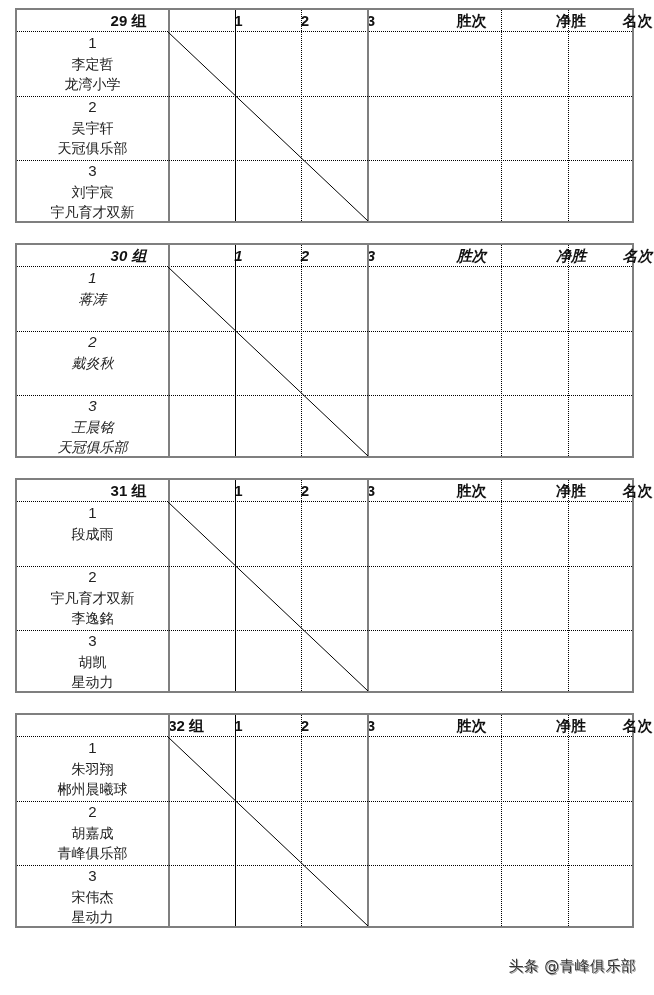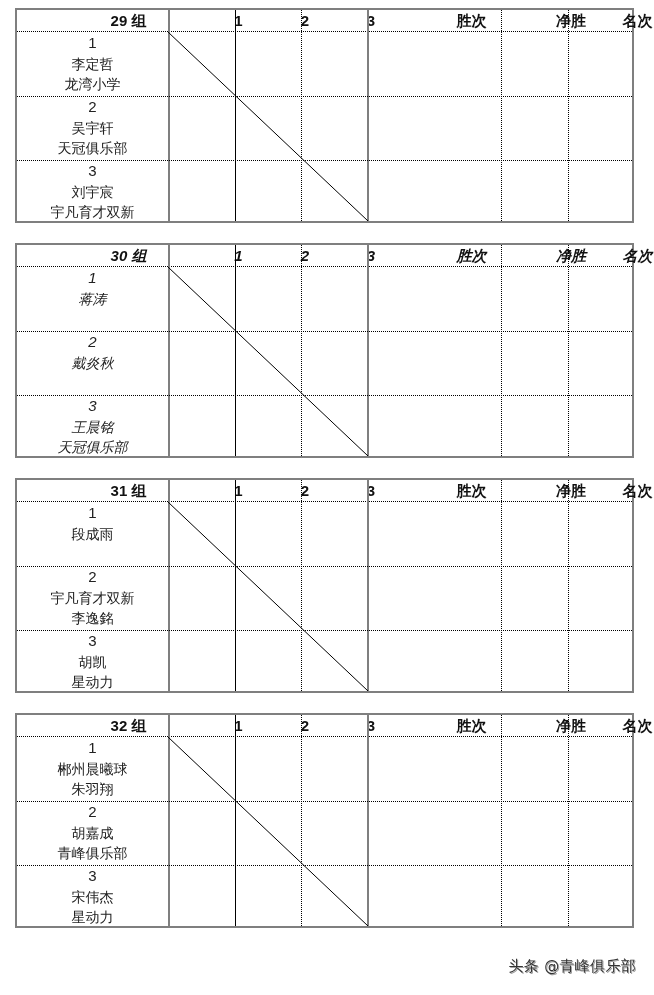--- a/index.html
+++ b/index.html
@@ -134,40 +134,40 @@
     <div>胡凯</div>
     <div>星动力</div>
   </div>
   <svg class="diag" viewBox="0 0 200 189" preserveAspectRatio="none">
     <line x1="0" y1="0" x2="200" y2="189" stroke="#000" stroke-width="1"></line>
   </svg>
 </div>
 
 <div class="group-table" style="top:713px;">
   <div class="hdr">
-    <div class="hcell" style="left:0;width:151px;">32  组</div>
+    <div class="hcell" style="left:0;width:151px;text-align:right;">32  组</div>
     <div class="hcell" style="left:153px;width:65px;">1</div>
     <div class="hcell" style="left:219px;width:66px;">2</div>
     <div class="hcell" style="left:285px;width:66px;">3</div>
     <div class="hcell" style="left:352px;width:133px;">胜次</div>
     <div class="hcell" style="left:485px;width:66px;">净胜</div>
     <div class="hcell" style="left:552px;width:65px;">名次</div>
   </div>
   <div class="vline v-solid-gray" style="left:151px;"></div>
   <div class="vline v-solid-black" style="left:218px;"></div>
   <div class="vline v-dotted" style="left:284px;"></div>
   <div class="vline v-solid-gray" style="left:350px;"></div>
   <div class="vline v-dotted" style="left:484px;"></div>
   <div class="vline v-dotted" style="left:551px;"></div>
   <div class="hline" style="top:86px;"></div>
   <div class="hline" style="top:150px;"></div>
   <div class="player" style="top:22px;">
     <div class="seed">1</div>
+    <div>朱羽翔</div>
     <div>郴州晨曦球</div>
-    <div>朱羽翔</div>
   </div>
   <div class="player" style="top:86px;">
     <div class="seed">2</div>
     <div>胡嘉成</div>
     <div>青峰俱乐部</div>
   </div>
   <div class="player" style="top:150px;">
     <div class="seed">3</div>
     <div>宋伟杰</div>
     <div>星动力</div>

